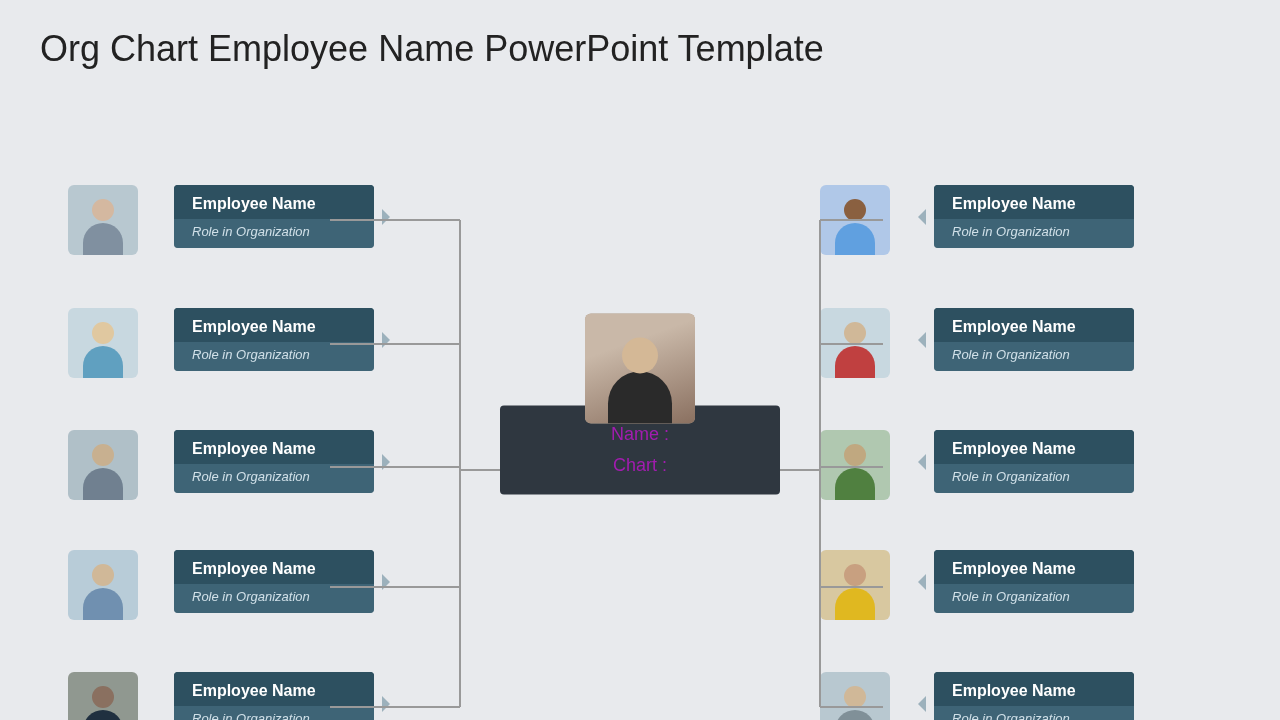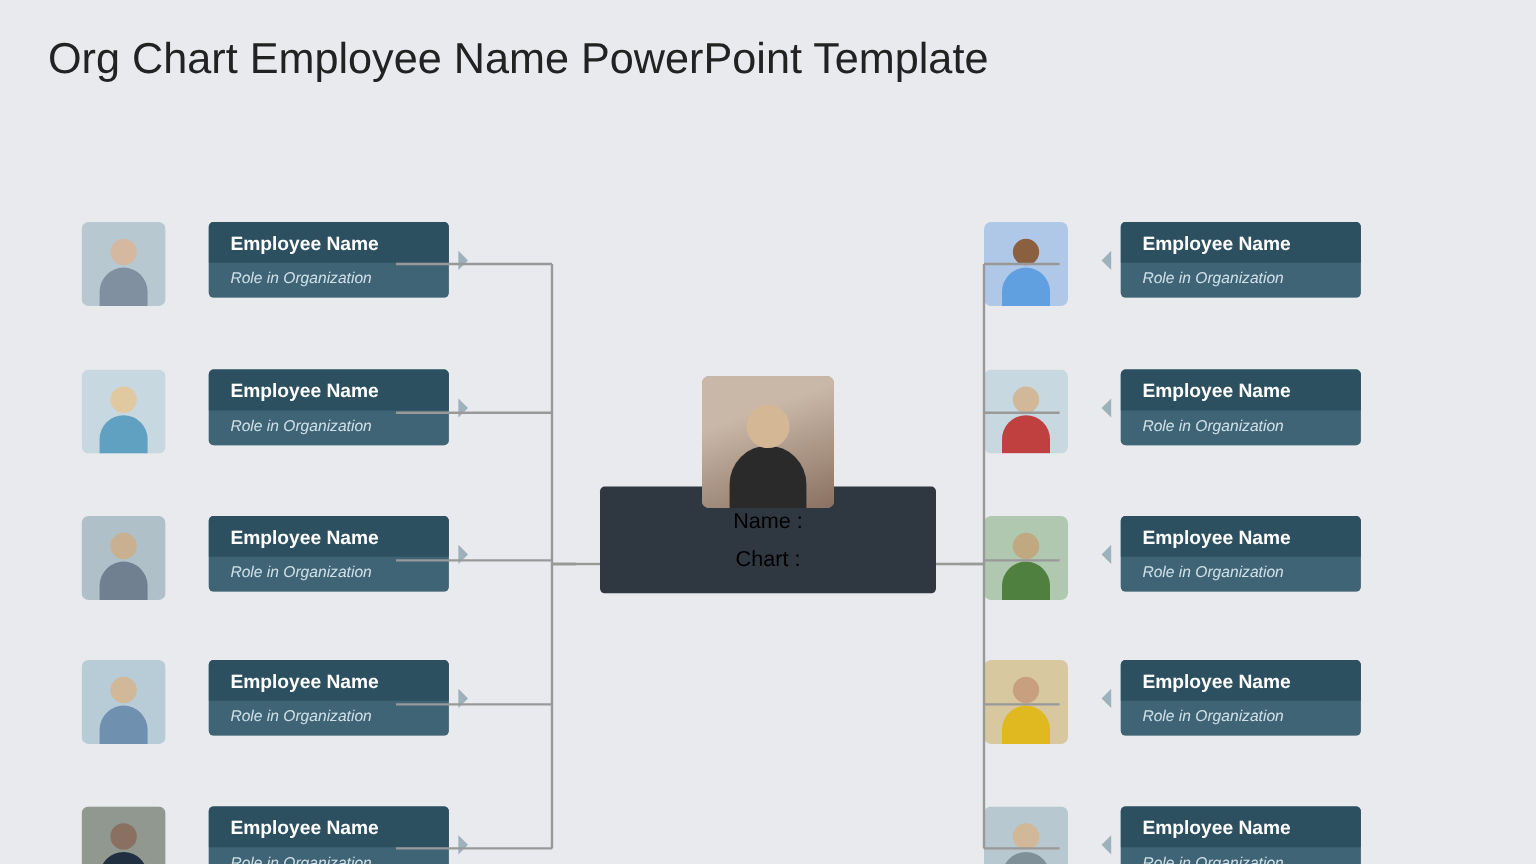--- a/index.html
+++ b/index.html
@@ -83,21 +83,21 @@
       width: 64px;
       height: 54px;
       background: #2a2a2a;
       border-radius: 40px 40px 0 0;
       margin: 0 auto;
       margin-top: 2px;
     }
 
     .center-label {
       background: rgba(20, 30, 40, 0.88);
-      color: #000000;
+      color: #a21caf;
       padding: 14px 50px;
       text-align: center;
       font-size: 18px;
       line-height: 1.7;
       border-radius: 4px;
       min-width: 280px;
       position: relative;
       z-index: 10;
     }
 

